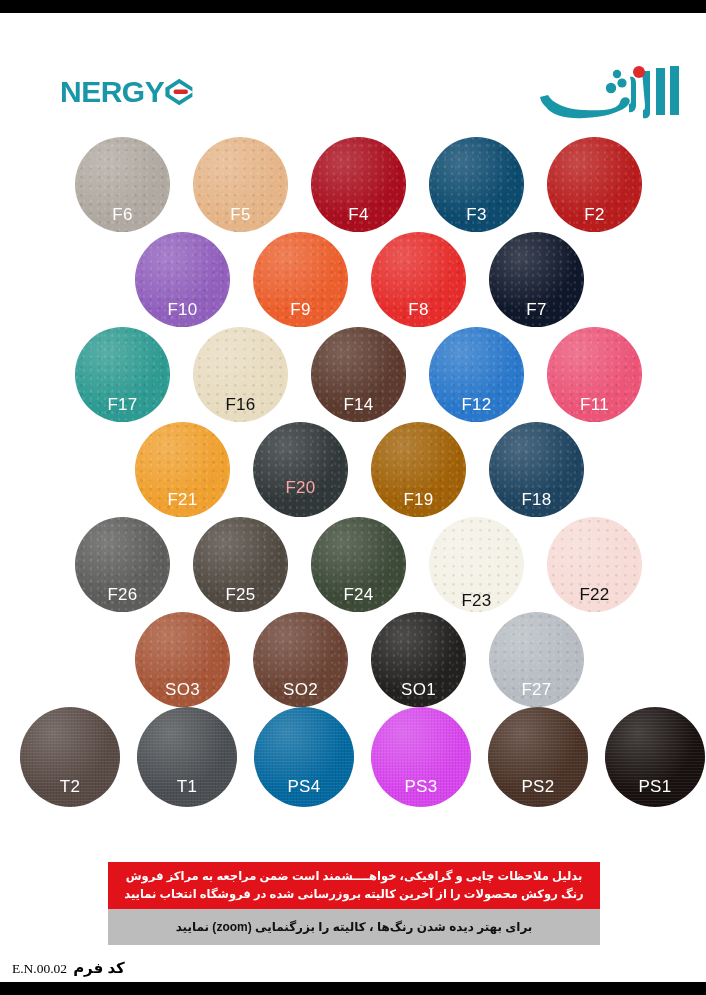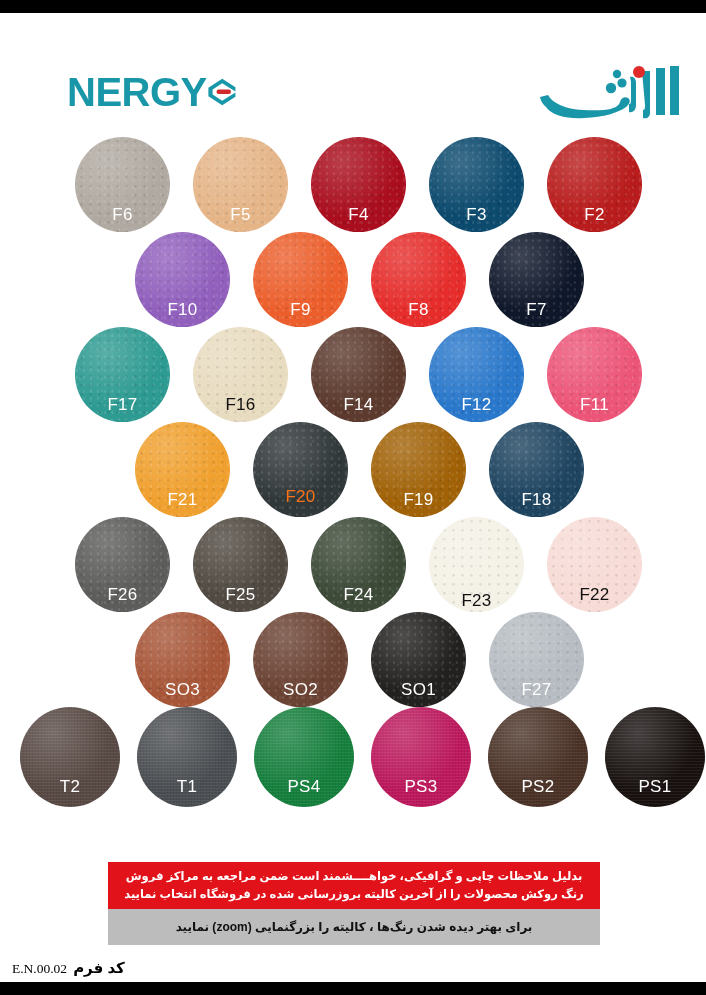--- a/index.html
+++ b/index.html
@@ -44,27 +44,27 @@
     display: flex;
     align-items: center;
     height: 34px;
   }
   .logo-energy .mark {
     width: 30px; height: 30px;
     position: relative;
     display: block;
   }
   .logo-energy .wordmark {
-    font-size: 40px;
+    font-size: 30px;
     font-weight: bold;
     color: #1996a8;
     letter-spacing: -0.5px;
     line-height: 1;
     margin-right: 0;
-    margin-left: 7px;
+    margin-left: 0;
     direction: ltr;
     font-family: "Liberation Sans", sans-serif;
   }
   .logo-nozha {
     position: absolute;
     right: 22px; top: 50px;
     width: 150px; height: 62px;
   }
 
   
@@ -300,21 +300,21 @@
           <span class="label" style="color: rgb(255, 255, 255); bottom: 9px;">F18</span>
         </div>
         <div class="swatch" style="width: 95px; height: 95px; background: #a16207;">
           <span class="tex leather"></span>
           <span class="tex sheen"></span>
           <span class="label" style="color: rgb(255, 255, 255); bottom: 9px;">F19</span>
         </div>
         <div class="swatch" style="width: 95px; height: 95px; background: rgb(49, 56, 58);">
           <span class="tex leather"></span>
           <span class="tex sheen"></span>
-          <span class="label" style="color: #f97316; bottom: 12px;">F20</span>
+          <span class="label" style="color: #fca5a5; bottom: 21px;">F20</span>
         </div>
         <div class="swatch" style="width: 95px; height: 95px; background: rgb(240, 160, 46);">
           <span class="tex leather"></span>
           <span class="tex sheen"></span>
           <span class="label" style="color: rgb(255, 255, 255); bottom: 9px;">F21</span>
         </div>
       </div>
       <div class="row" style="left: 75px; top: 386px; gap: 23px;">
         <div class="swatch" style="width: 95px; height: 95px; background: rgb(247, 219, 214);">
           <span class="tex leather"></span>
@@ -368,26 +368,26 @@
         <div class="swatch" style="width: 100px; height: 100px; background: rgb(23, 16, 15);">
           <span class="tex fabric"></span>
           <span class="tex sheen"></span>
           <span class="label" style="color: rgb(255, 255, 255); bottom: 12px;">PS1</span>
         </div>
         <div class="swatch" style="width: 100px; height: 100px; background: rgb(74, 50, 38);">
           <span class="tex fabric"></span>
           <span class="tex sheen"></span>
           <span class="label" style="color: rgb(255, 255, 255); bottom: 12px;">PS2</span>
         </div>
-        <div class="swatch" style="width: 100px; height: 100px; background: #be185d;">
+        <div class="swatch" style="width: 100px; height: 100px; background: #d946ef;">
           <span class="tex fabric"></span>
           <span class="tex sheen"></span>
           <span class="label" style="color: rgb(255, 255, 255); bottom: 12px;">PS3</span>
         </div>
-        <div class="swatch" style="width: 100px; height: 100px; background: #15803d;">
+        <div class="swatch" style="width: 100px; height: 100px; background: #0369a1;">
           <span class="tex fabric"></span>
           <span class="tex sheen"></span>
           <span class="label" style="color: rgb(255, 255, 255); bottom: 12px;">PS4</span>
         </div>
         <div class="swatch" style="width: 100px; height: 100px; background: rgb(75, 78, 82);">
           <span class="tex fabric"></span>
           <span class="tex sheen"></span>
           <span class="label" style="color: rgb(255, 255, 255); bottom: 12px;">T1</span>
         </div>
         <div class="swatch" style="width: 100px; height: 100px; background: rgb(88, 73, 68);">

